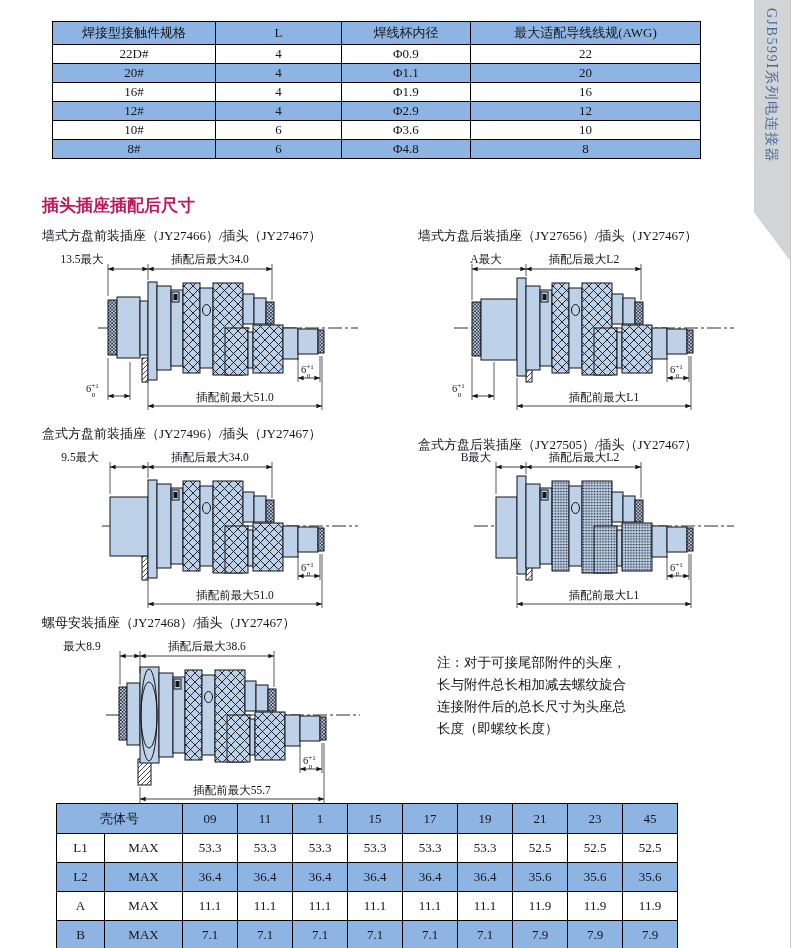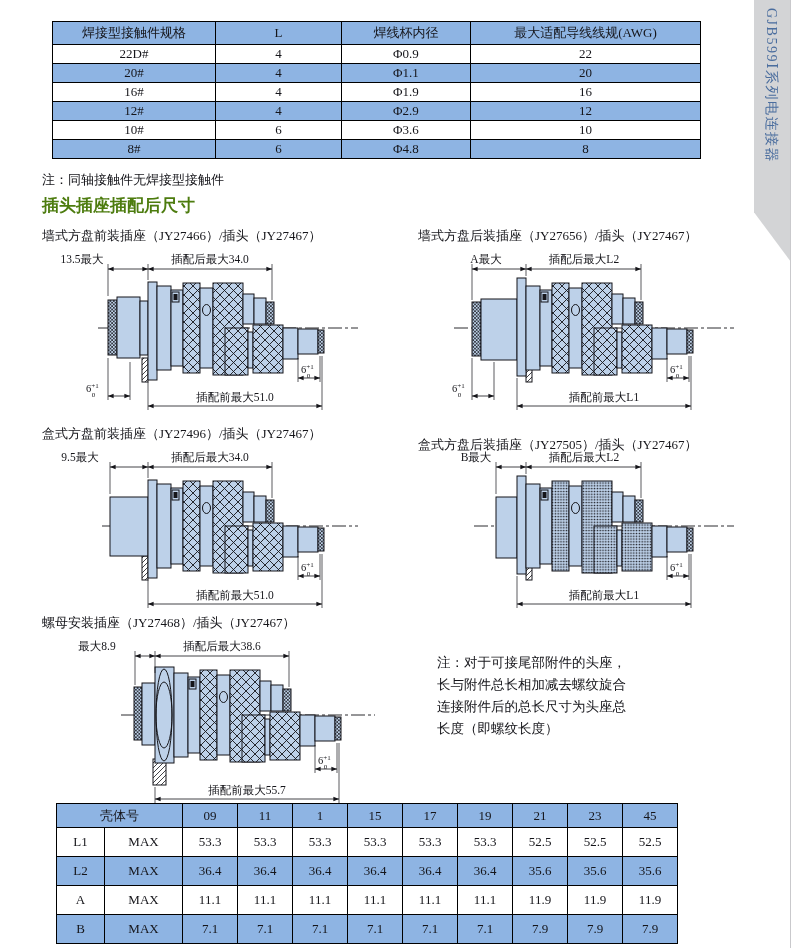--- a/index.html
+++ b/index.html
@@ -9,24 +9,24 @@
   table{border-collapse:collapse;table-layout:fixed;}
   .dtable{position:absolute;border:1.6px solid #000;}
   .dtable th,.dtable td{border:1px solid #000;text-align:center;vertical-align:middle;
         font-weight:normal;font-size:13px;padding:0;overflow:hidden;white-space:nowrap;}
   .blue{background:#8eb4e3;}
   #contact-table{left:52px;top:21px;width:648px;}
   #contact-table tr{height:19px;padding-left:16px;}
   #contact-table tr.hd{height:23px;}
   #shell-table{left:56px;top:803px;width:622px;}
   #shell-table tr{height:29px;}
-  #shell-table tr.hd{height:24px;}
+  #shell-table tr.hd{height:30px;}
   
   .note1{position:absolute;left:42px;top:171px;font-size:13px;}
-  .h2{position:absolute;left:42px;top:194px;font-size:17px;font-weight:bold;color:#4d7c0f;
+  .h2{position:absolute;left:42px;top:194px;font-size:17px;font-weight:bold;color:#be185d;
       font-family:"Liberation Sans","DejaVu Sans",sans-serif;}
   .dtitle{position:absolute;font-size:13px;white-space:nowrap;}
   .note2{position:absolute;left:437px;top:652px;font-size:13.5px;line-height:22px;}
   
   .tab{position:absolute;left:754px;top:0;width:37px;height:262px;background:#d3d4d6;
        clip-path:polygon(0 0,100% 0,100% 100%,0 81%);}
   .tab-label{position:absolute;left:780px;top:8px;transform:rotate(90deg);
        transform-origin:left top;white-space:nowrap;font-size:14px;letter-spacing:1.5px;
        color:#4a6d9e;}
   .page-edge{position:absolute;left:790px;top:0;width:1px;height:948px;background:#c9c9cc;}
@@ -199,21 +199,20 @@
         </tr>
         <tr class="blue">
           <td>8#</td>
           <td>6</td>
           <td>Φ4.8</td>
           <td>8</td>
         </tr>
       </tbody>
   </table>
 
-  <div class="note1">注：同轴接触件无焊接型接触件</div>
   <div class="h2">插头插座插配后尺寸</div>
 
   <div class="dtitle" style="left:42px;top:227px">墙式方盘前装插座（JY27466）/插头（JY27467）</div>
   <div class="dtitle" style="left:418px;top:227px">墙式方盘后装插座（JY27656）/插头（JY27467）</div>
   <div class="dtitle" style="left:42px;top:425px">盒式方盘前装插座（JY27496）/插头（JY27467）</div>
   <div class="dtitle" style="left:418px;top:436px">盒式方盘后装插座（JY27505）/插头（JY27467）</div>
   <div class="dtitle" style="left:42px;top:614px">螺母安装插座（JY27468）/插头（JY27467）</div>
 
   <div class="draw" style="left:22px;top:250px">
     <svg width="340" height="170" viewBox="0 0 340 170">
@@ -308,21 +307,21 @@
         <line class="ext" x1="267" y1="106" x2="267" y2="160"></line>
       <line class="dim" x1="93" y1="156" x2="267" y2="156"></line>
       <text class="dl" x="180" y="151">插配前最大L1</text>
       <line class="ext" x1="243" y1="108" x2="243" y2="132"></line>
         <line class="ext" x1="265" y1="106" x2="265" y2="132"></line>
       <line class="dim" x1="243" y1="128" x2="265" y2="128"></line>
       <text class="dt" x="246" y="123"><tspan>6</tspan><tspan class="sup" dy="-4.5">+1</tspan><tspan class="sup" dy="9" dx="-7">0</tspan></text>
     </svg>
   </div>
 
-  <div class="draw" style="left:39px;top:637px">
+  <div class="draw" style="left:24px;top:637px">
     <svg width="340" height="176" viewBox="0 0 340 176">
       <line class="cl" x1="82" y1="78" x2="336" y2="78"></line>
       <use href="#frontE"></use>
         <use href="#rearX" x="135"></use>
       <line class="ext" x1="96" y1="14" x2="96" y2="48"></line>
         <line class="ext" x1="116" y1="14" x2="116" y2="36"></line>
         <line class="ext" x1="250" y1="14" x2="250" y2="50"></line>
       <line class="dim" x1="96" y1="19" x2="116" y2="19"></line>
         <line class="dim" x1="116" y1="19" x2="250" y2="19"></line>
       <text class="dl" x="58" y="13">最大8.9</text>

